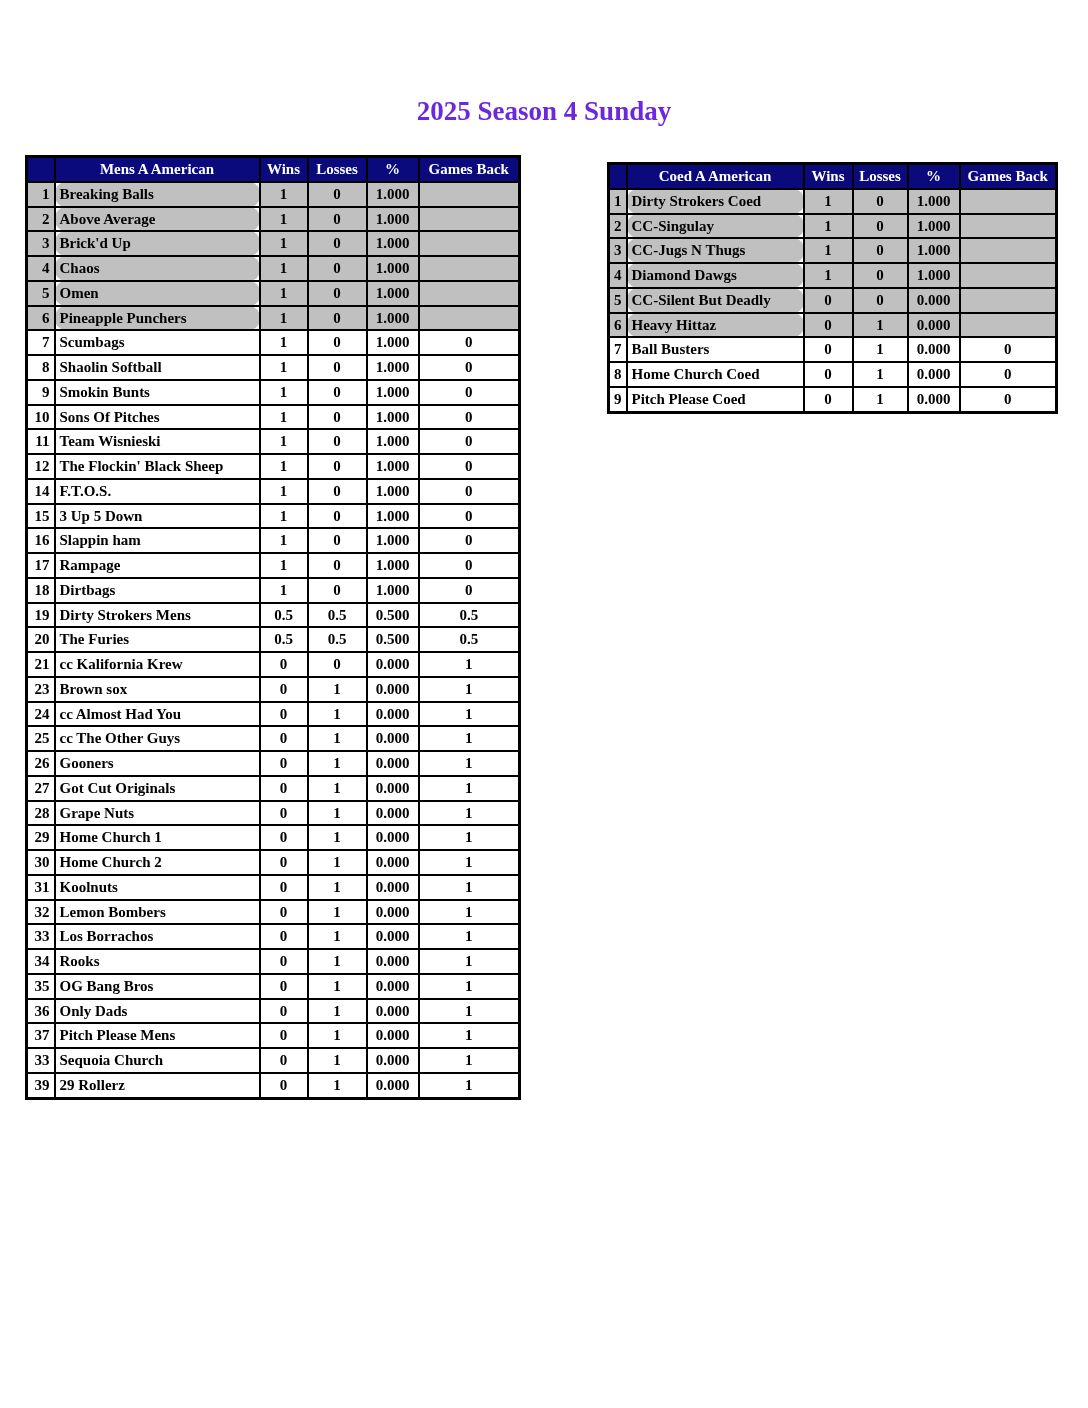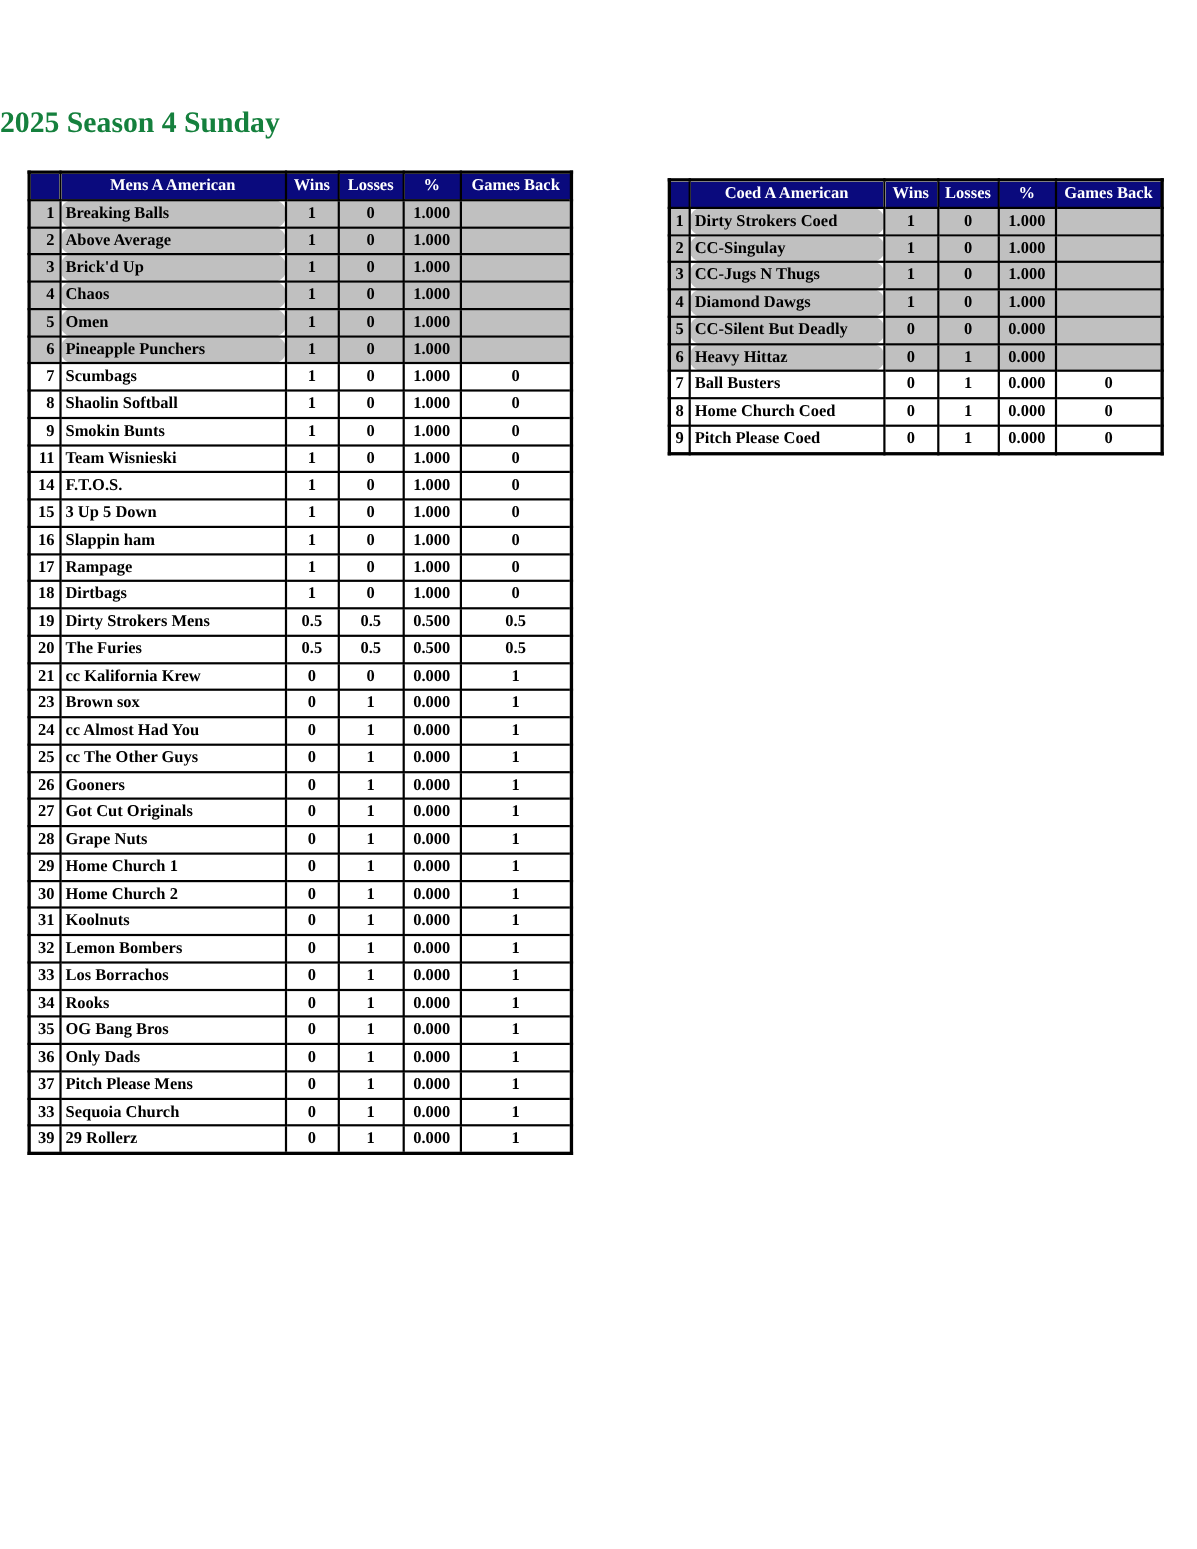--- a/index.html
+++ b/index.html
@@ -13,23 +13,24 @@
     height: 1408px;
     background: #ffffff;
     font-family: "Liberation Serif", serif;
     overflow: hidden;
   }
   .page-title {
     position: absolute;
     top: 96px;
     left: 0;
     width: 1088px;
+    text-align: center;
     font-size: 27px;
     font-weight: bold;
-    color: #15803d;
+    color: #6d28d9;
     margin: 0;
   }
   table.standings {
     position: absolute;
     border-collapse: collapse;
     table-layout: fixed;
     border: 3px solid #000000;
     background: #ffffff;
   }
   table.standings th,
@@ -160,22 +161,38 @@
         </tr>
         <tr>
           <td class="num">9</td>
           <td class="team">Smokin Bunts</td>
           <td class="val">1</td>
           <td class="val">0</td>
           <td class="val">1.000</td>
           <td class="val">0</td>
         </tr>
         <tr>
+          <td class="num">10</td>
+          <td class="team">Sons Of Pitches</td>
+          <td class="val">1</td>
+          <td class="val">0</td>
+          <td class="val">1.000</td>
+          <td class="val">0</td>
+        </tr>
+        <tr>
           <td class="num">11</td>
           <td class="team">Team Wisnieski</td>
+          <td class="val">1</td>
+          <td class="val">0</td>
+          <td class="val">1.000</td>
+          <td class="val">0</td>
+        </tr>
+        <tr>
+          <td class="num">12</td>
+          <td class="team">The Flockin' Black Sheep</td>
           <td class="val">1</td>
           <td class="val">0</td>
           <td class="val">1.000</td>
           <td class="val">0</td>
         </tr>
         <tr>
           <td class="num">14</td>
           <td class="team">F.T.O.S.</td>
           <td class="val">1</td>
           <td class="val">0</td>

